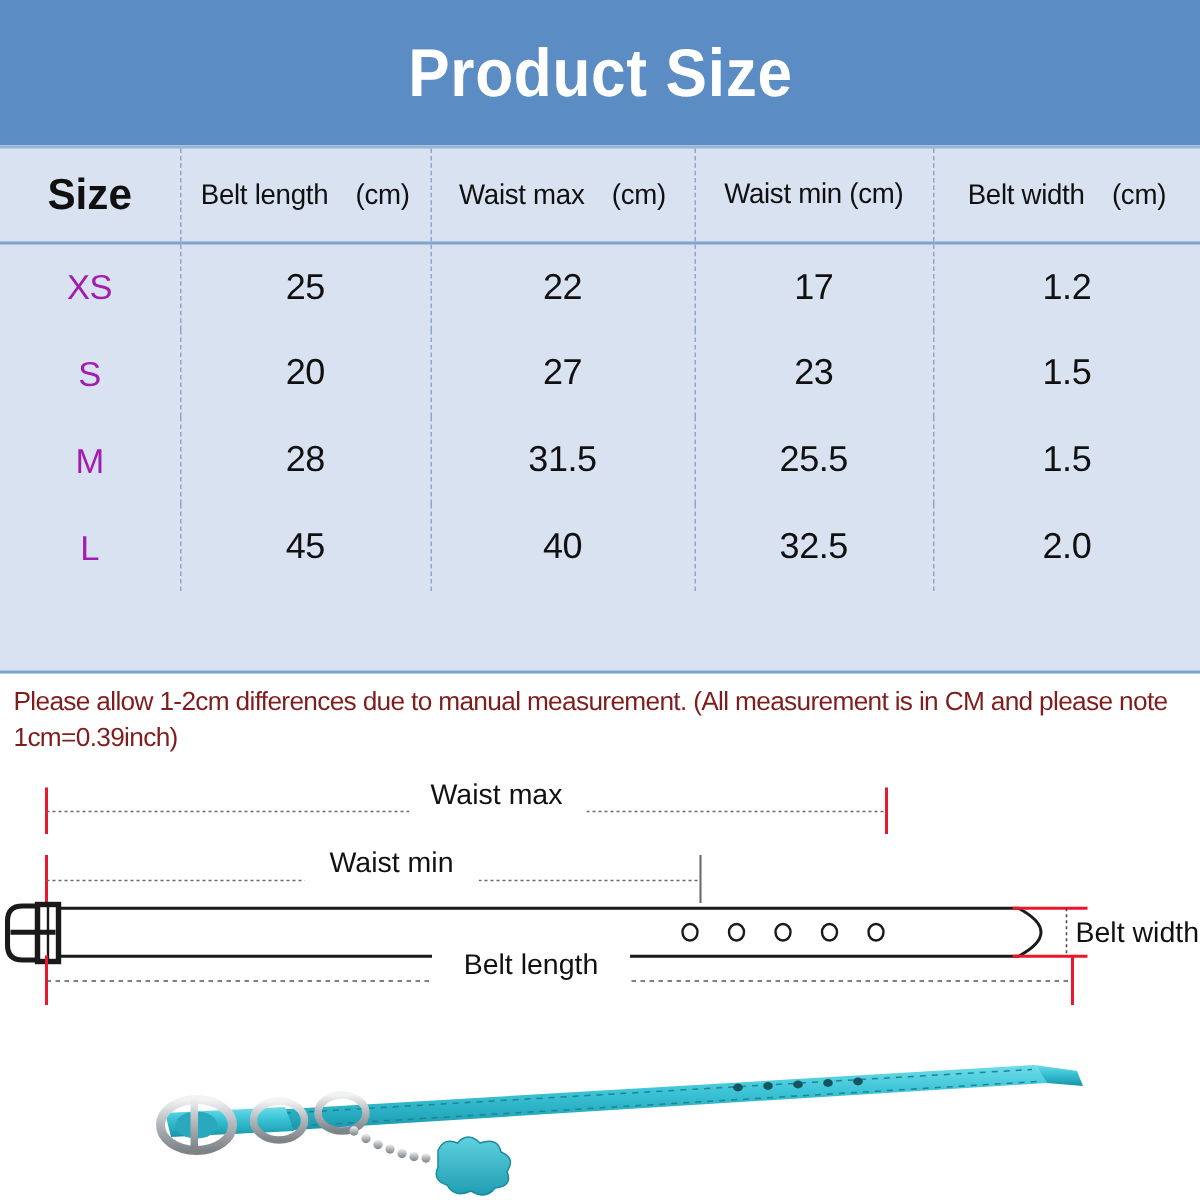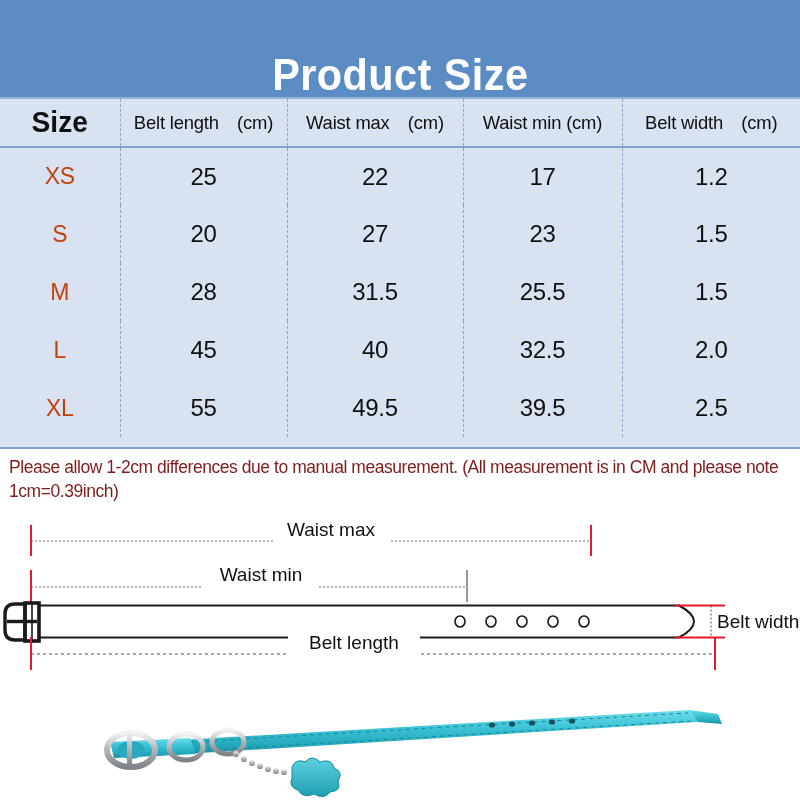--- a/index.html
+++ b/index.html
@@ -15,21 +15,21 @@
     position: relative;
   }
 
   
   .banner {
     position: absolute;
     left: 0; top: 0;
     width: 800px; height: 97px;
     background: #5b8cc4;
     display: flex;
-    align-items: flex-end;
+    align-items: center;
     justify-content: center;
     box-sizing: border-box;
   }
   .banner-title {
     color: #ffffff;
     font-size: 45px;
     font-weight: bold;
     letter-spacing: 0.5px;
     font-family: "Liberation Sans", sans-serif;
     transform: scaleX(0.92);
@@ -62,21 +62,21 @@
   table.size-table td {
     border-right: 1px dashed #8fa5c4;
     text-align: center;
     vertical-align: middle;
     color: #101010;
     background: transparent;
   }
   table.size-table th:last-child,
   table.size-table td:last-child { border-right: none; }
 
-  thead tr { height: 48px; }
+  thead tr { height: 63px; }
   thead th {
     font-size: 19px;
     font-weight: normal;
     border-bottom: 2px solid #7fa3cf;
     font-family: "Liberation Sans", sans-serif;
     letter-spacing: -0.2px;
     transform: scaleX(0.97);
   }
   thead th.size-head {
     font-size: 29px;
@@ -84,21 +84,21 @@
     letter-spacing: 0px;
   }
 
   tbody tr { height: 58px; }
   tbody td {
     font-size: 24px;
     font-family: "Liberation Sans", sans-serif;
     letter-spacing: -0.3px;
   }
   tbody td.size-cell {
-    color: #c2410c;
+    color: #a21caf;
     font-size: 23px;
   }
 
   
   .disclaimer {
     position: absolute;
     left: 9px;
     top: 455px;
     width: 780px;
     color: #7f1d1d;
@@ -176,27 +176,20 @@
         <td>31.5</td>
         <td>25.5</td>
         <td>1.5</td>
       </tr>
       <tr>
         <td class="size-cell">L</td>
         <td>45</td>
         <td>40</td>
         <td>32.5</td>
         <td>2.0</td>
-      </tr>
-      <tr>
-        <td class="size-cell">XL</td>
-        <td>55</td>
-        <td>49.5</td>
-        <td>39.5</td>
-        <td>2.5</td>
       </tr>
     </tbody>
   </table>
 </div>
 
 <div class="disclaimer">Please allow 1-2cm differences due to manual measurement. (All measurement is in CM and please note 1cm=0.39inch)</div>
 
 <div class="diagram">
   <svg width="800" height="175" viewBox="0 0 800 175" xmlns="http://www.w3.org/2000/svg">
 

